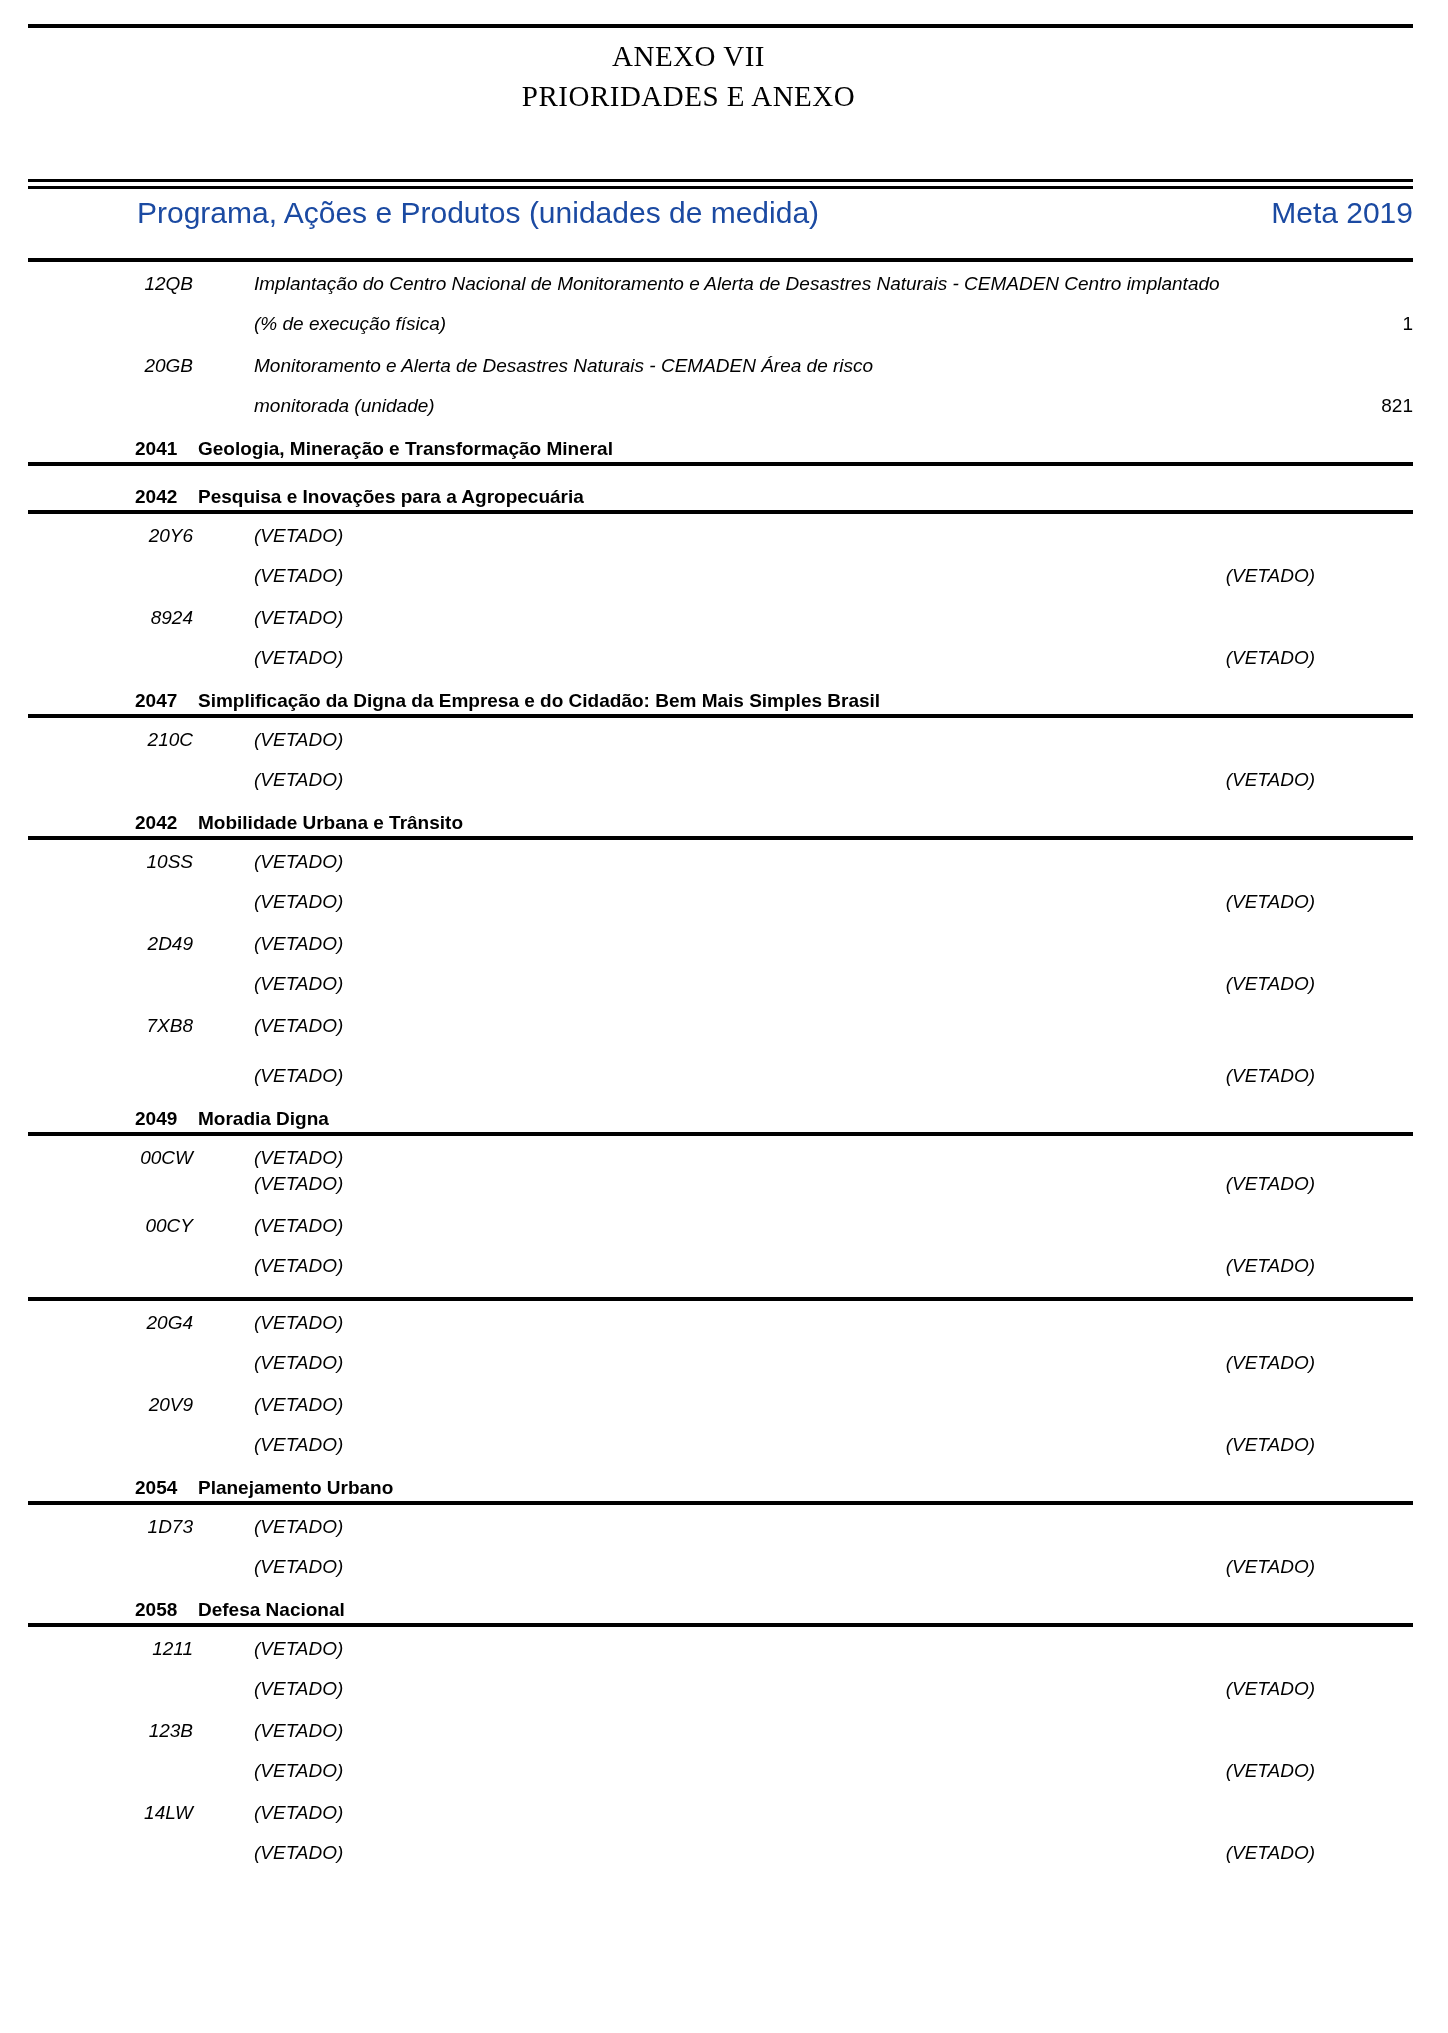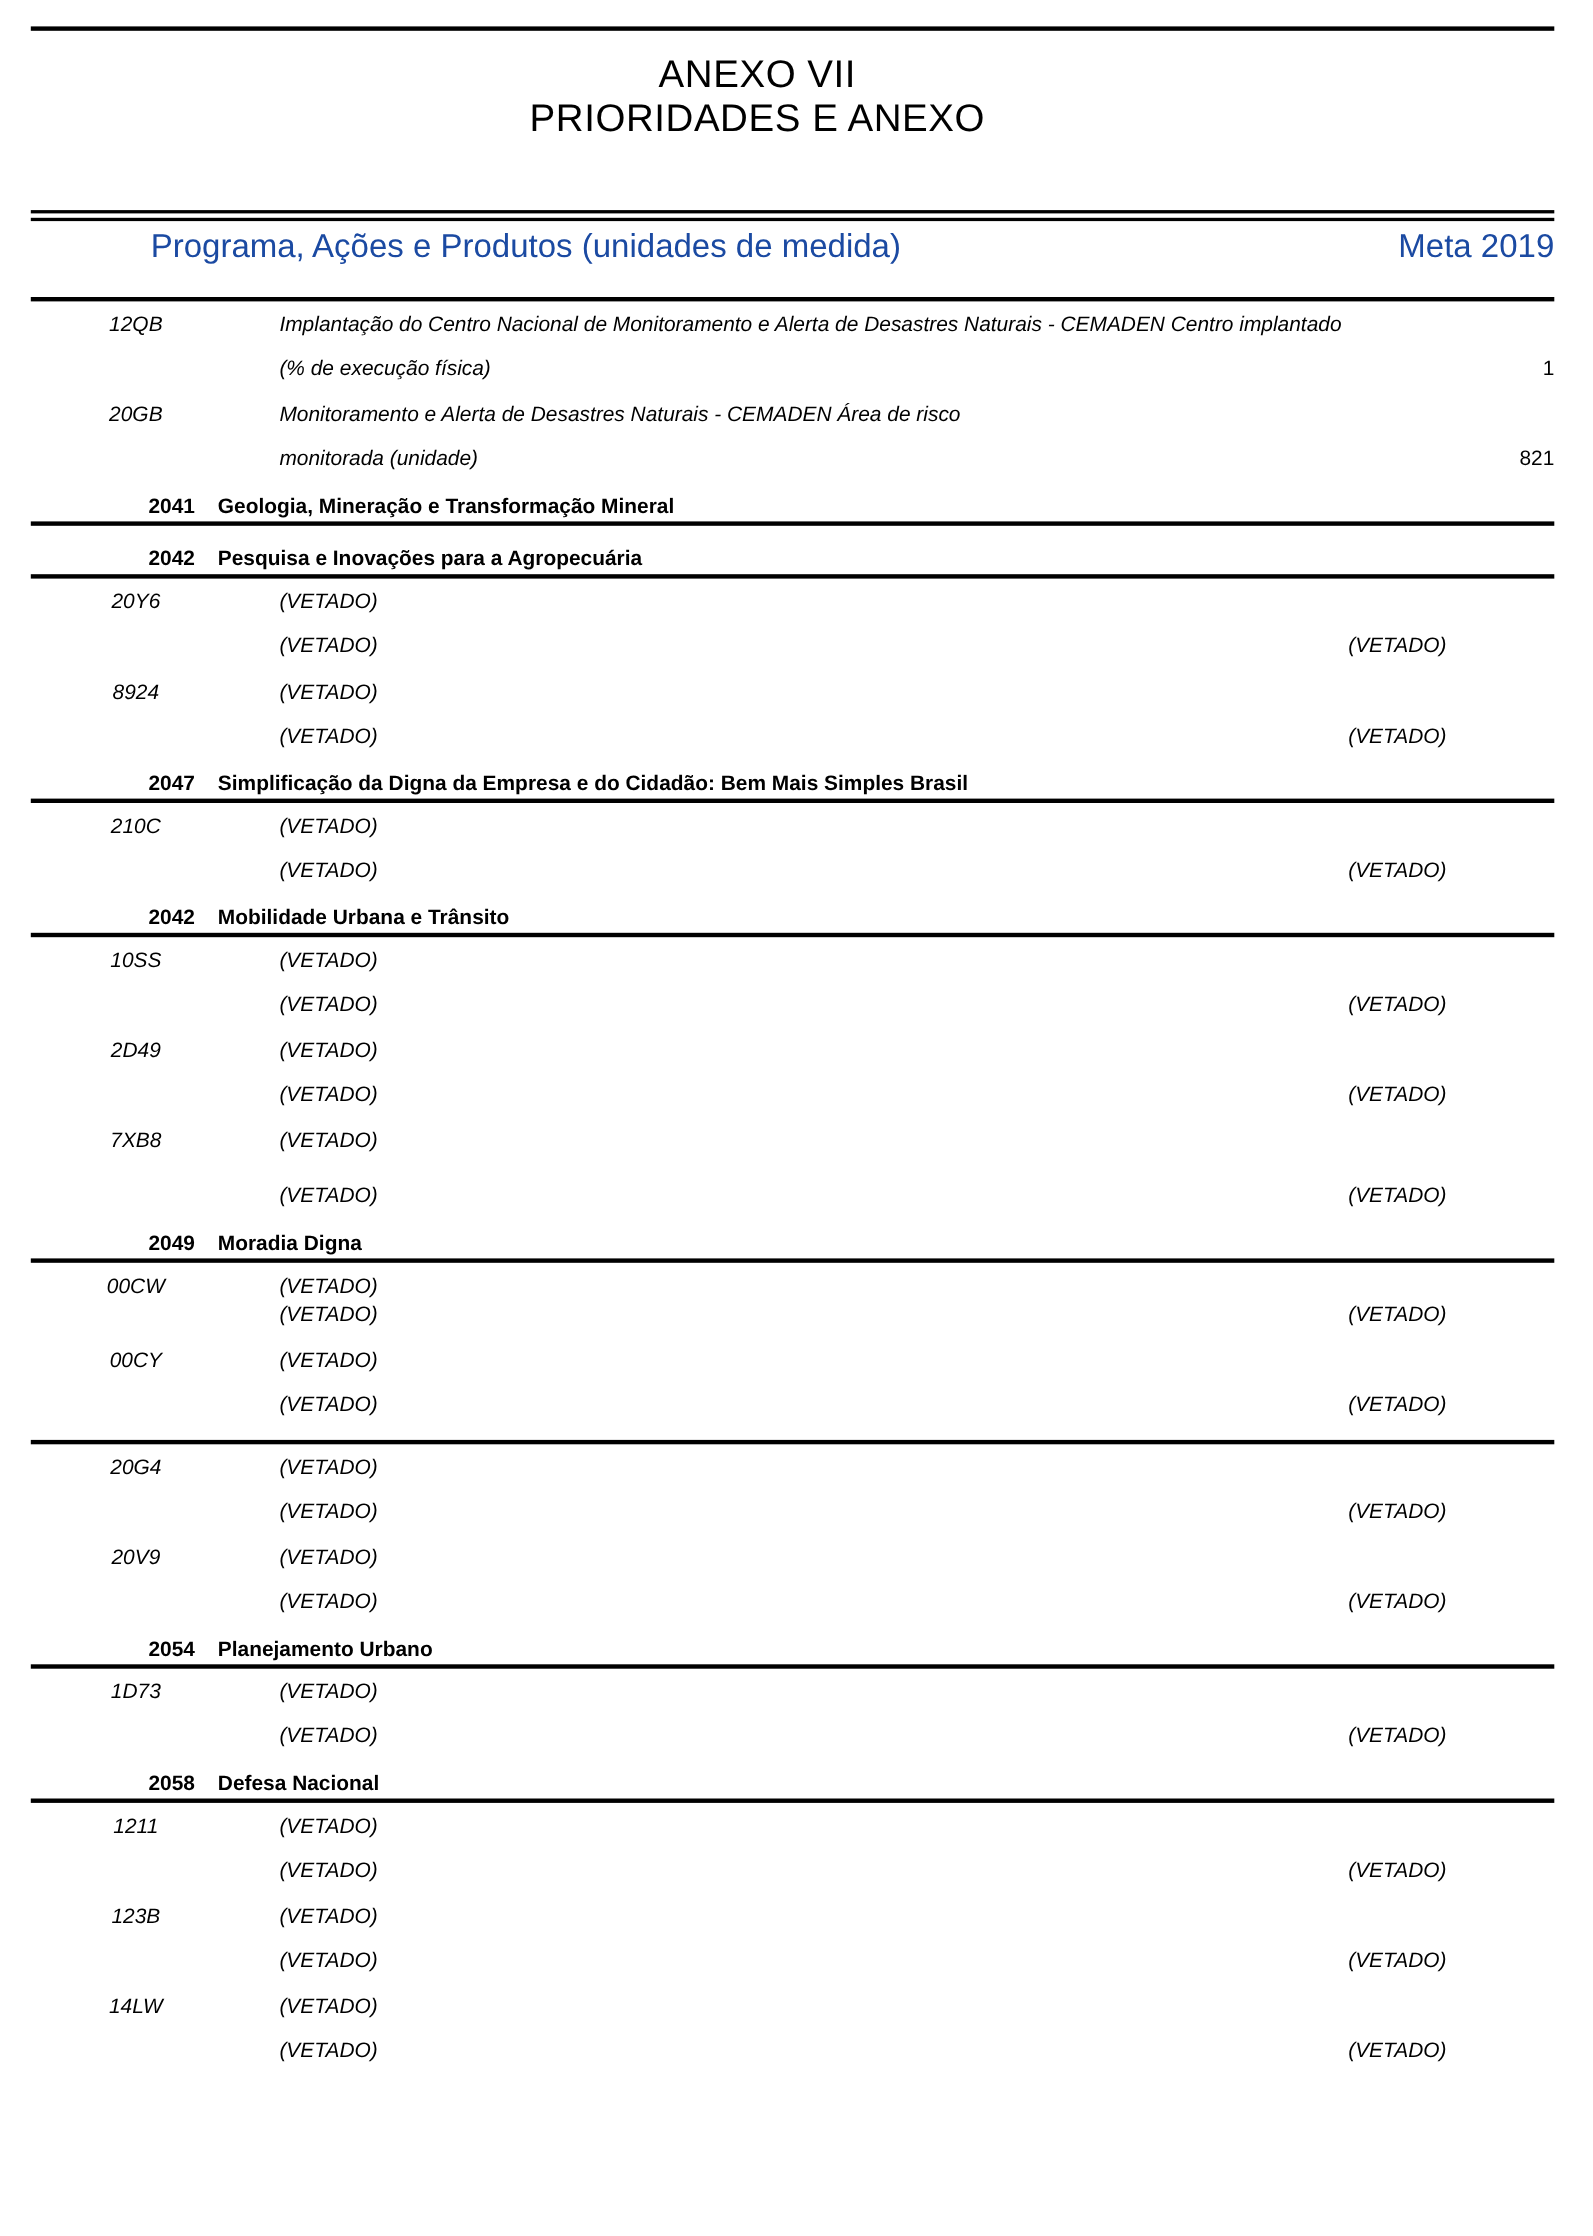--- a/index.html
+++ b/index.html
@@ -19,26 +19,27 @@
   .content {
     margin-left: 28px;
     width: 1385px;
   }
   .rule {
     height: 4px;
     background: #000000;
   }
   .top-rule { margin-top: 24px; }
   .doc-title {
-    margin-top: 20px;
+    margin-top: 8px;
     padding-right: 64px;
     text-align: center;
-    font-size: 35px;
+    font-size: 29px;
     line-height: 40px;
     letter-spacing: 0.5px;
+    font-family: Liberation Serif, serif;
   }
   .double-rule {
     margin-top: 63px;
     height: 4px;
     border-top: 3px solid #000000;
     border-bottom: 3px solid #000000;
     background: transparent;
   }
   .thead {
     position: relative;
@@ -62,23 +63,23 @@
   .row.action { font-style: italic; }
   .row.action + .row.action { margin-top: 18px; }
   .row.program { margin-top: 19px; font-weight: bold; }
   .row.program + .row.action { margin-top: 10px; }
   .row.action .l2 { margin-top: 16px; }
   .row.action.tight .l2 { margin-top: 2px; }
   .row.action.wide  .l2 { margin-top: 26px; }
 
   .action .code {
     position: absolute;
-    left: 13px;
+    left: 0;
     width: 165px;
-    text-align: center;
+    text-align: right;
     white-space: nowrap;
   }
   .action .desc {
     position: absolute;
     left: 226px;
     white-space: nowrap;
   }
   .action .meta {
     position: absolute;
     right: 0;

